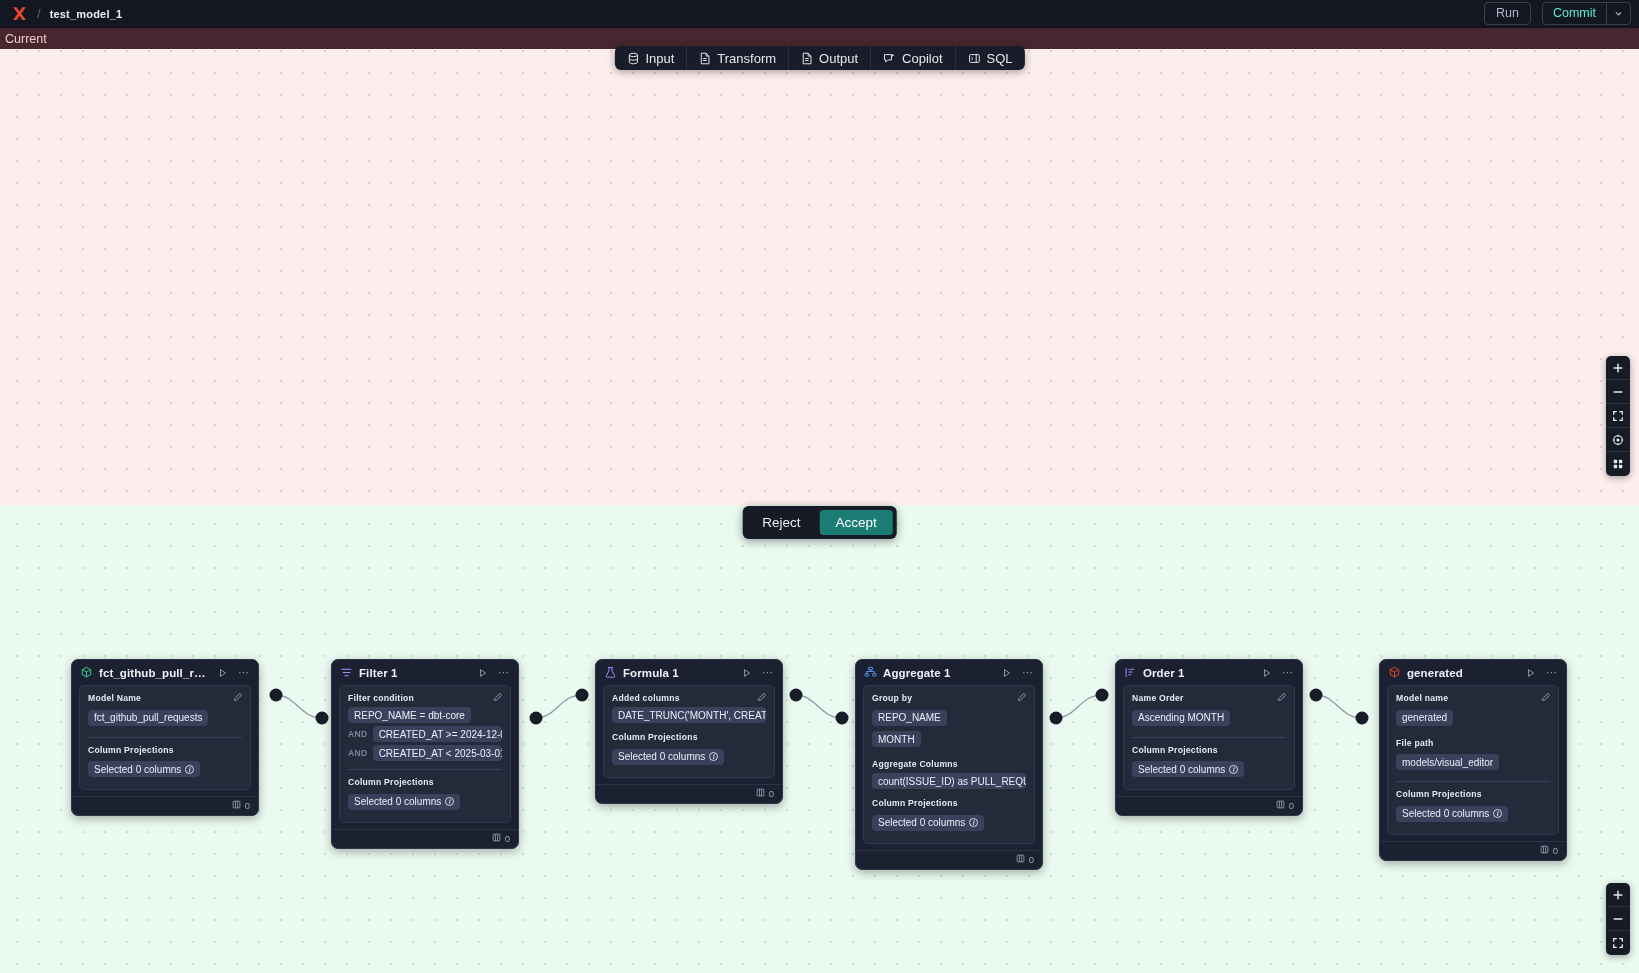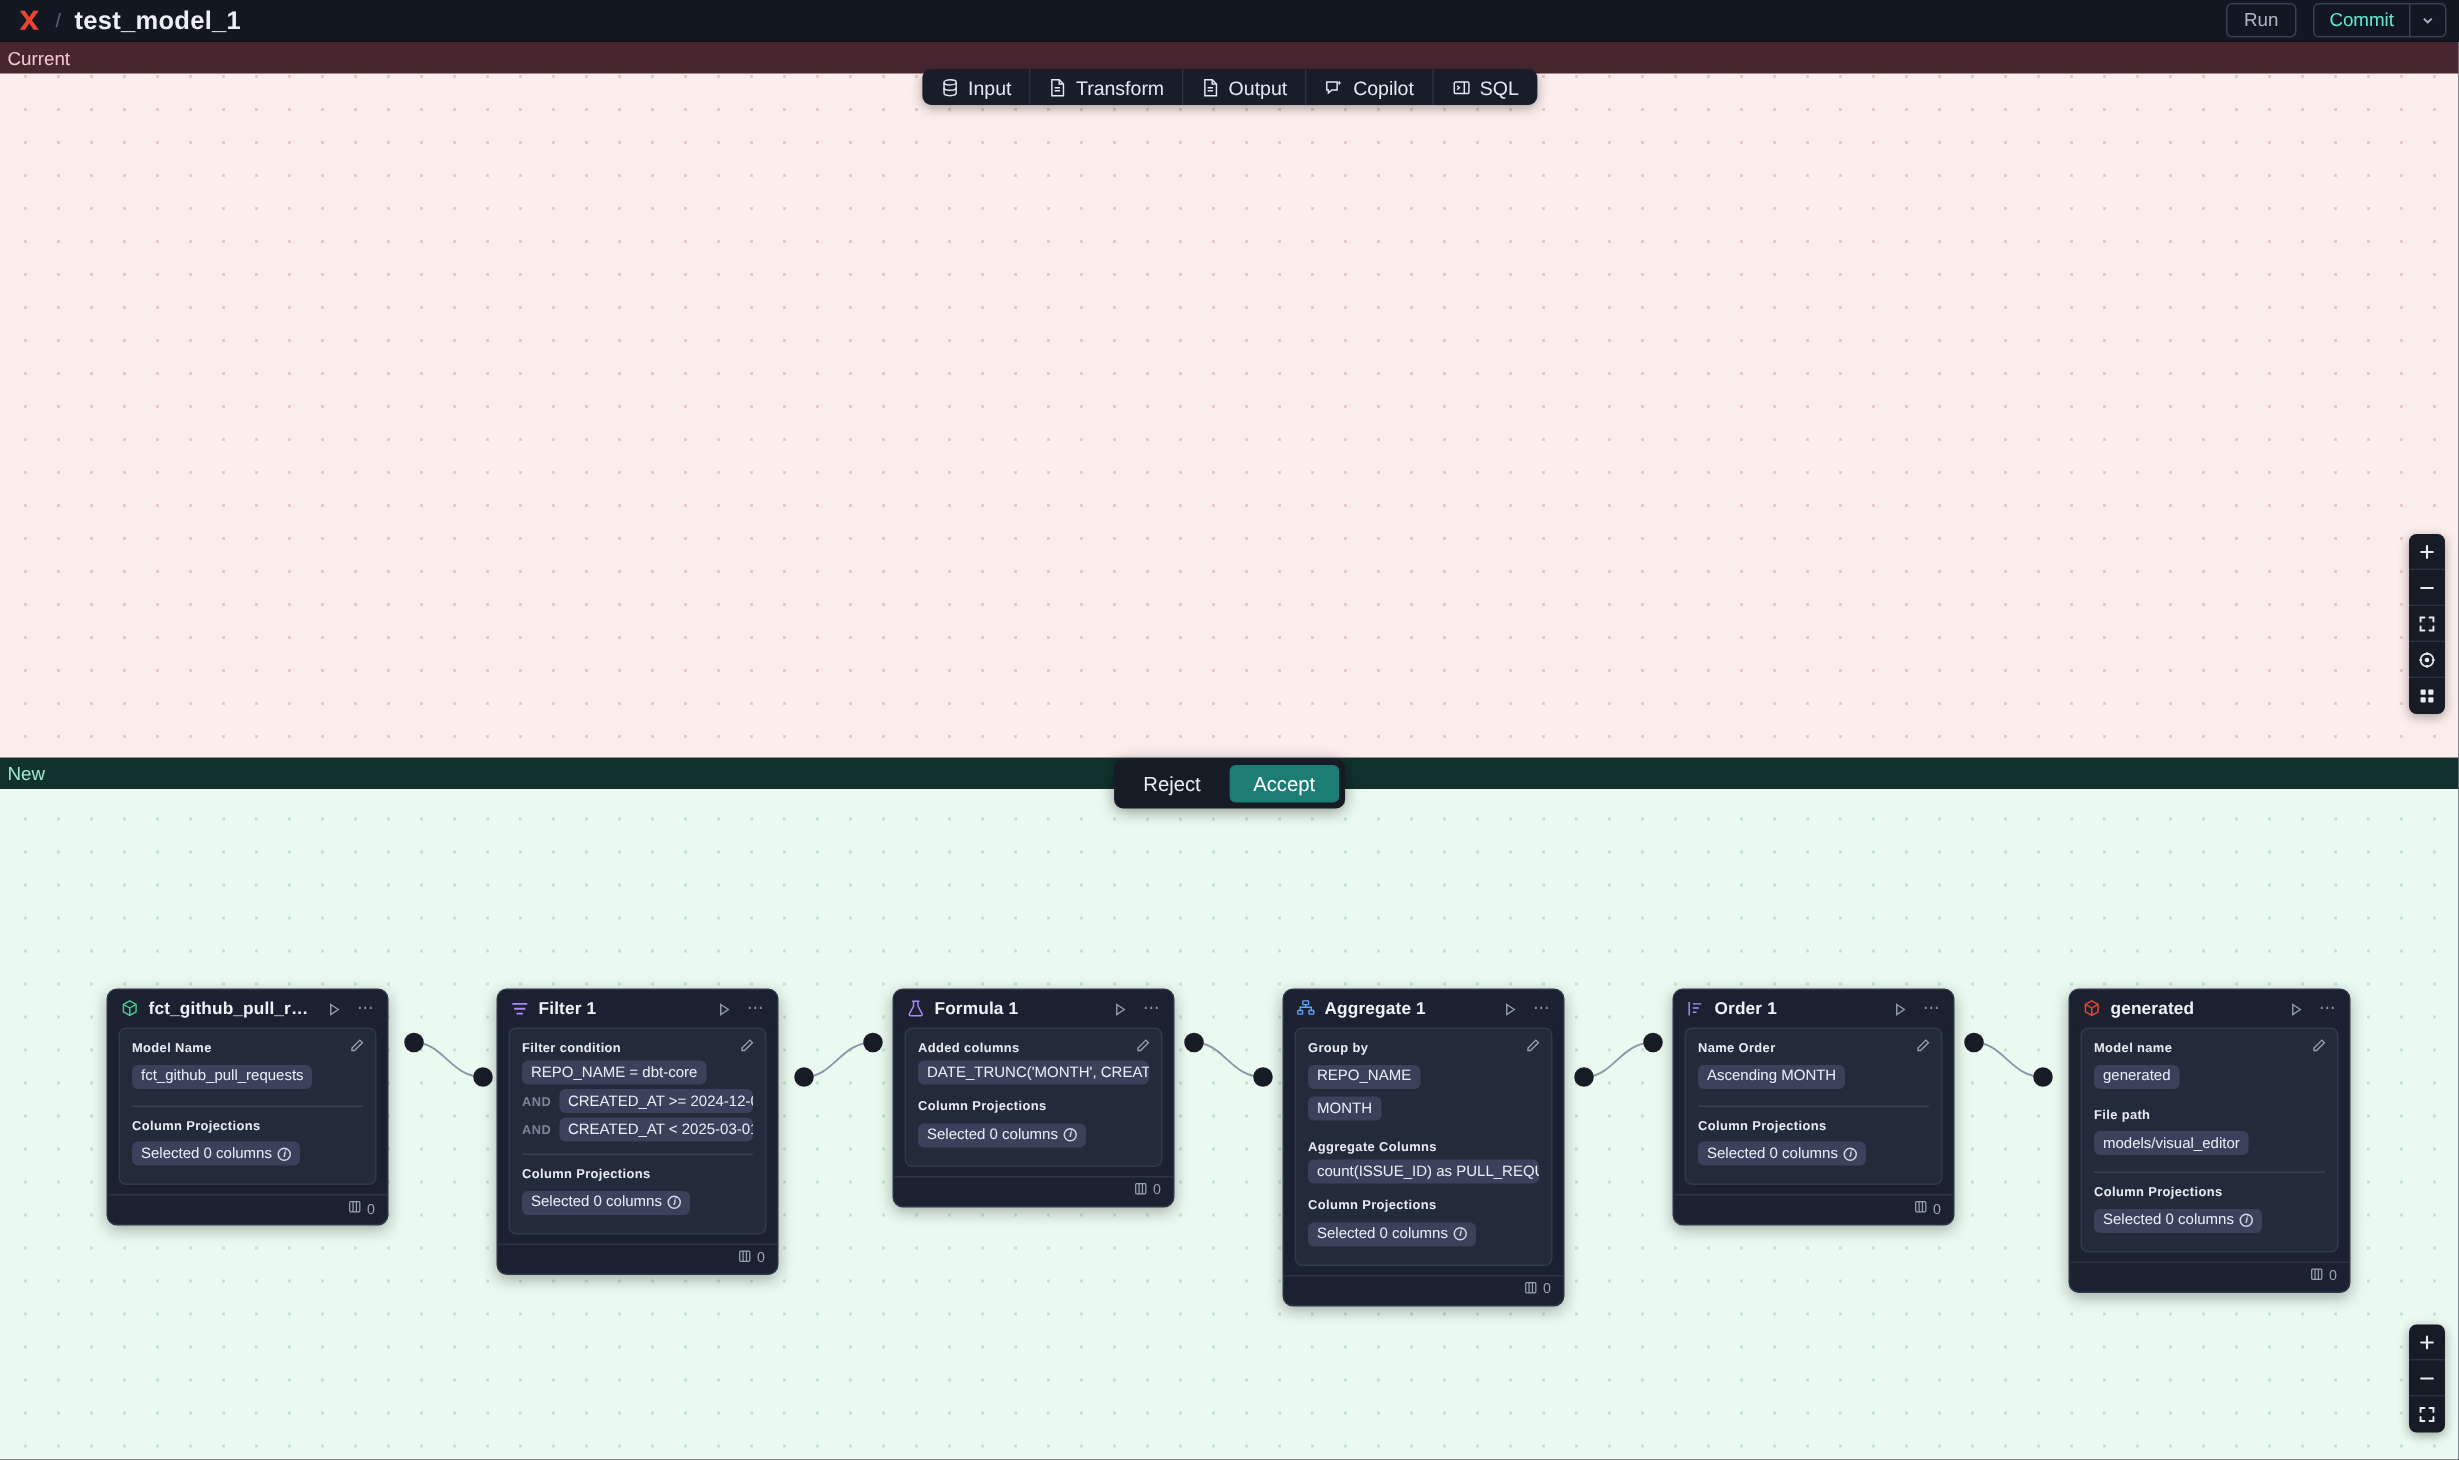--- a/index.html
+++ b/index.html
@@ -20,21 +20,21 @@
     position: relative; z-index: 50;
     border-bottom: 1px solid #0d1018;
   }
   .logo-mark {
     width: 18px; height: 18px;
     display: flex; align-items: center; justify-content: center;
     color: #e8462f; font-size: 16px; font-weight: 700;
     line-height: 1;
   }
   .crumb-sep { color: #5b6478; font-size: 13px; margin: 0 9px; }
-  .crumb-title { color: #eceff5; font-size: 17px; font-weight: 700; letter-spacing: .2px; }
+  .crumb-title { color: #eceff5; font-size: 11px; font-weight: 700; letter-spacing: .2px; }
   .appbar-right { margin-left: auto; display: flex; align-items: center; gap: 11px; }
   .btn-ghost {
     border: 1px solid #39404f; border-radius: 4px;
     color: #aeb6c5; background: transparent;
     font-size: 12.5px; padding: 2px 11px 3px;
     font-family: inherit; line-height: 16px;
   }
   .btn-split { display: flex; border: 1px solid #39404f; border-radius: 4px; overflow: hidden; }
   .btn-split > span { color: #5eead4; font-size: 12.5px; padding: 2px 10px 3px; line-height: 16px; text-align: right; }
   .btn-split .caret { border-left: 1px solid #39404f; padding: 2px 7px 3px; font-size: 9px; display:flex; align-items:center; }
@@ -299,21 +299,20 @@
     <svg width="12" height="12" viewBox="0 0 14 14" fill="#e6eaf2">
       <rect x="2" y="2" width="4" height="4" rx=".8"></rect>
         <rect x="8" y="2" width="4" height="4" rx=".8"></rect>
       <rect x="2" y="8" width="4" height="4" rx=".8"></rect>
         <rect x="8" y="8" width="4" height="4" rx=".8"></rect>
       </svg>
   </div>
 </div>
 
 <div class="pane-new">
-  <div class="pane-label label-new">New</div>
 
   <svg class="edges" width="1639" height="468">
     <g fill="none" stroke="#8e97a8" stroke-width="1.3">
       <path d="M276,190 C296,190 300,213 322,213"></path>
       <path d="M536,213 C556,213 560,190 582,190"></path>
       <path d="M796,190 C816,190 820,213 842,213"></path>
       <path d="M1056,213 C1076,213 1080,190 1102,190"></path>
       <path d="M1316,190 C1336,190 1340,213 1362,213"></path>
     </g>
     <g fill="#171c27">

